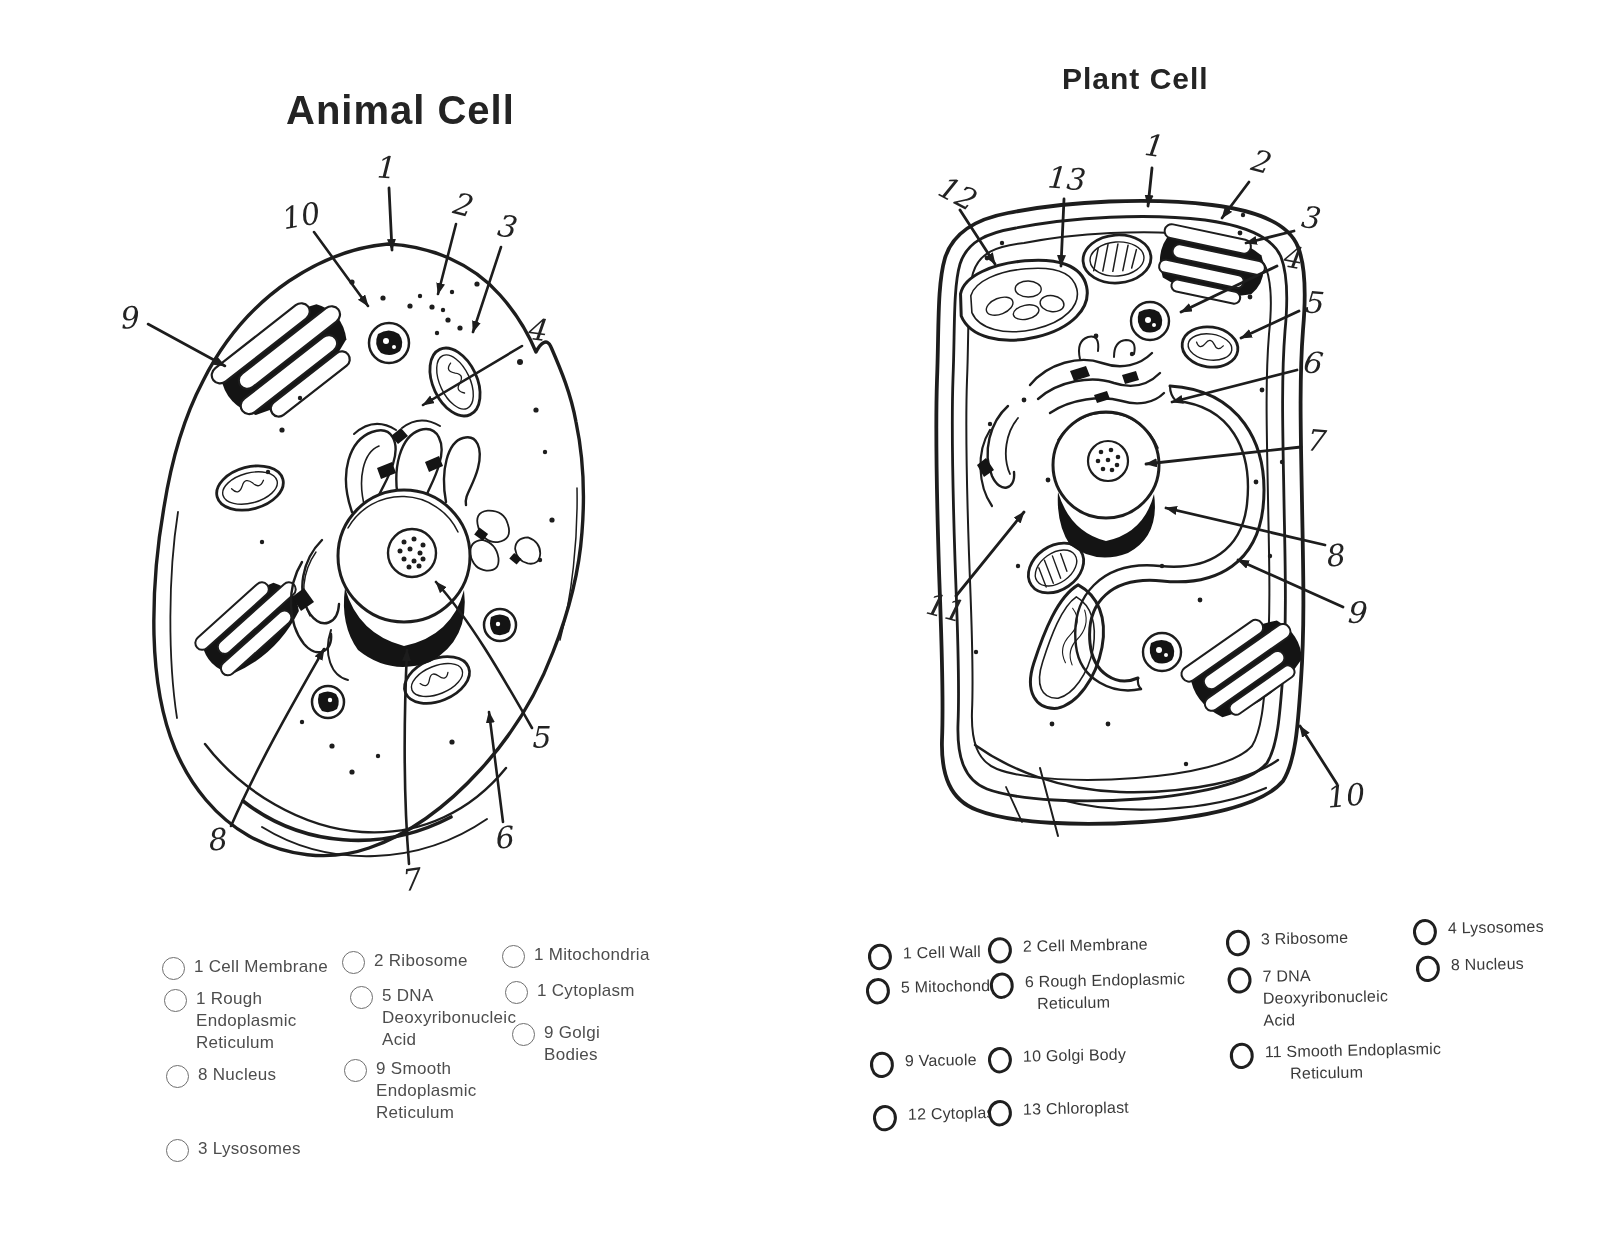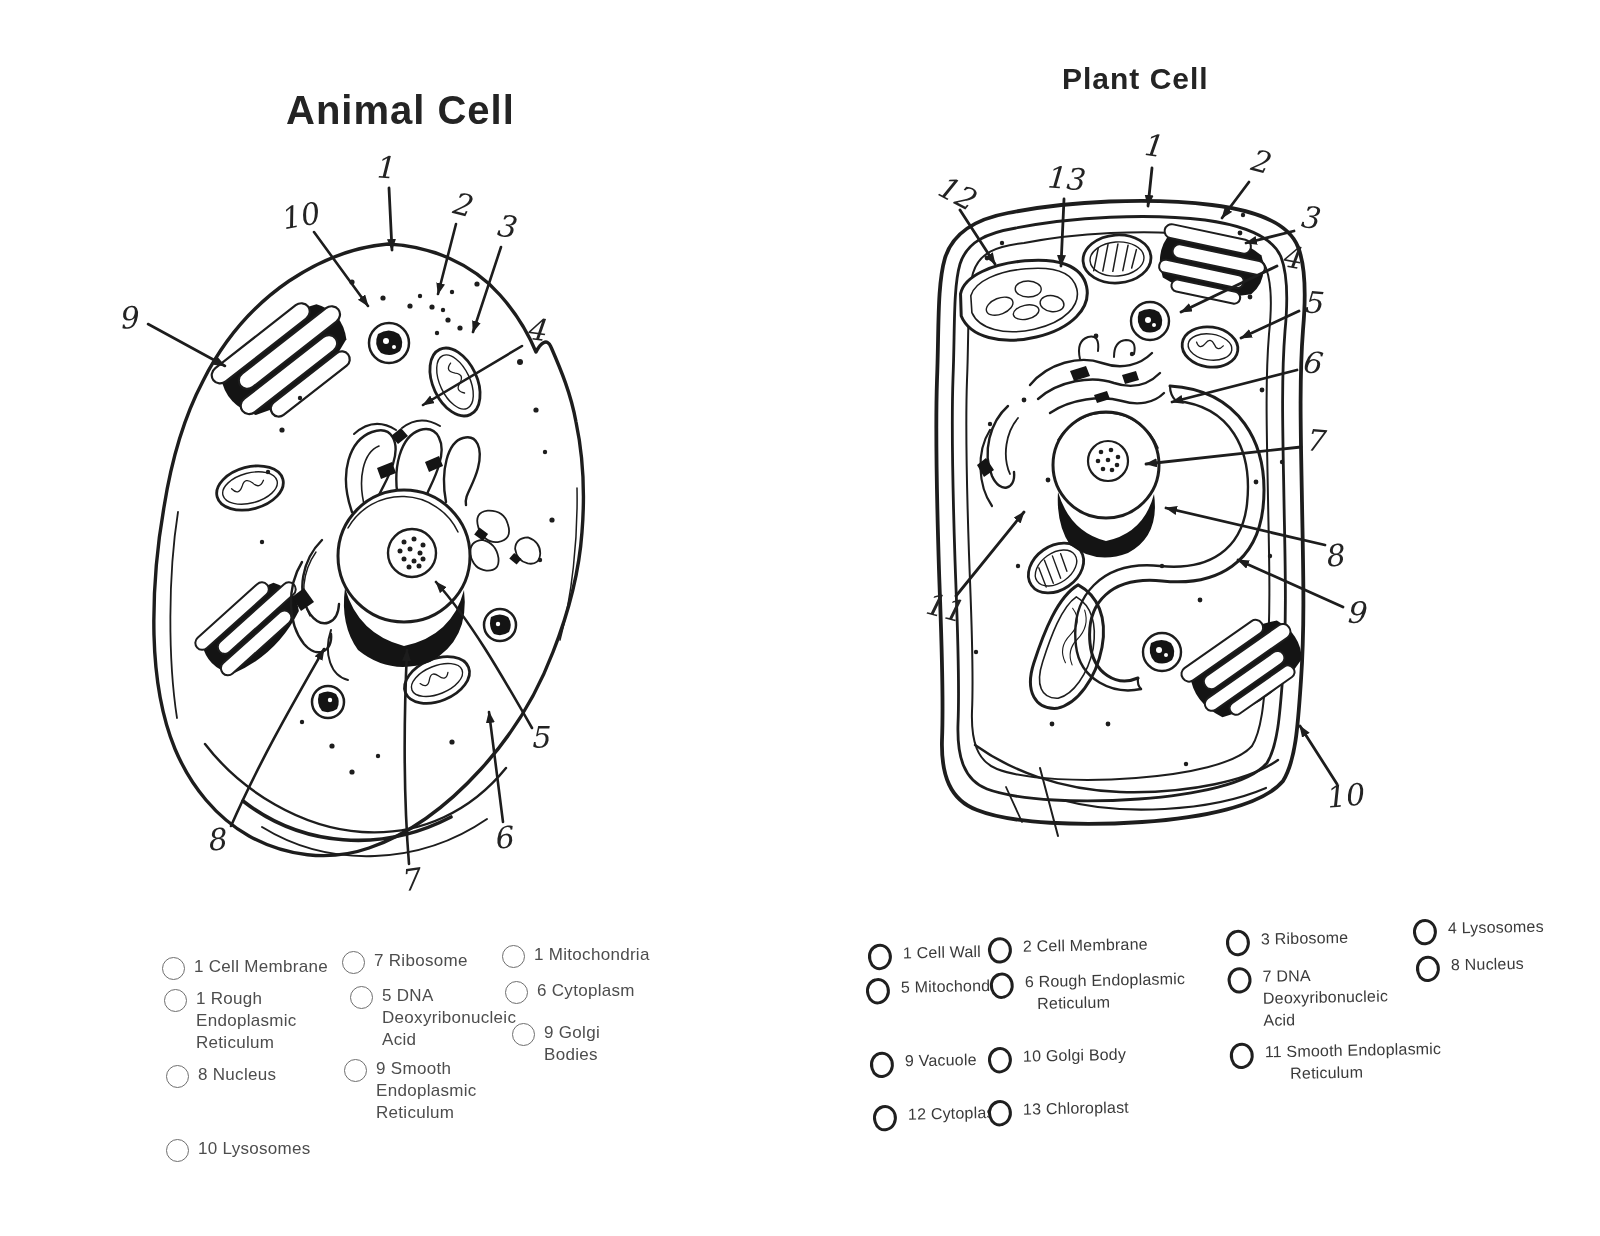--- a/index.html
+++ b/index.html
@@ -388,27 +388,27 @@
     </div>
     <div class="li" style="left:166px;top:1064px">
       <span class="cir"></span>
       <div class="lt">
           <div>8 Nucleus</div>
         </div>
     </div>
     <div class="li" style="left:166px;top:1138px">
       <span class="cir"></span>
       <div class="lt">
-          <div>10 Lysosomes</div>
+          <div>3 Lysosomes</div>
         </div>
     </div>
     <div class="li" style="left:342px;top:950px">
       <span class="cir"></span>
       <div class="lt">
-          <div>7 Ribosome</div>
+          <div>2 Ribosome</div>
         </div>
     </div>
     <div class="li" style="left:350px;top:985px">
       <span class="cir"></span>
       <div class="lt">
         <div>5 DNA</div>
         <div>Deoxyribonucleic</div>
         <div>Acid</div>
       </div>
     </div>
@@ -422,21 +422,21 @@
     </div>
     <div class="li" style="left:502px;top:944px">
       <span class="cir"></span>
       <div class="lt">
           <div>1 Mitochondria</div>
         </div>
     </div>
     <div class="li" style="left:505px;top:980px">
       <span class="cir"></span>
       <div class="lt">
-          <div>6 Cytoplasm</div>
+          <div>1 Cytoplasm</div>
         </div>
     </div>
     <div class="li" style="left:512px;top:1022px">
       <span class="cir"></span>
       <div class="lt">
         <div>9 Golgi</div>
         <div>Bodies</div>
       </div>
     </div>
   </div>

